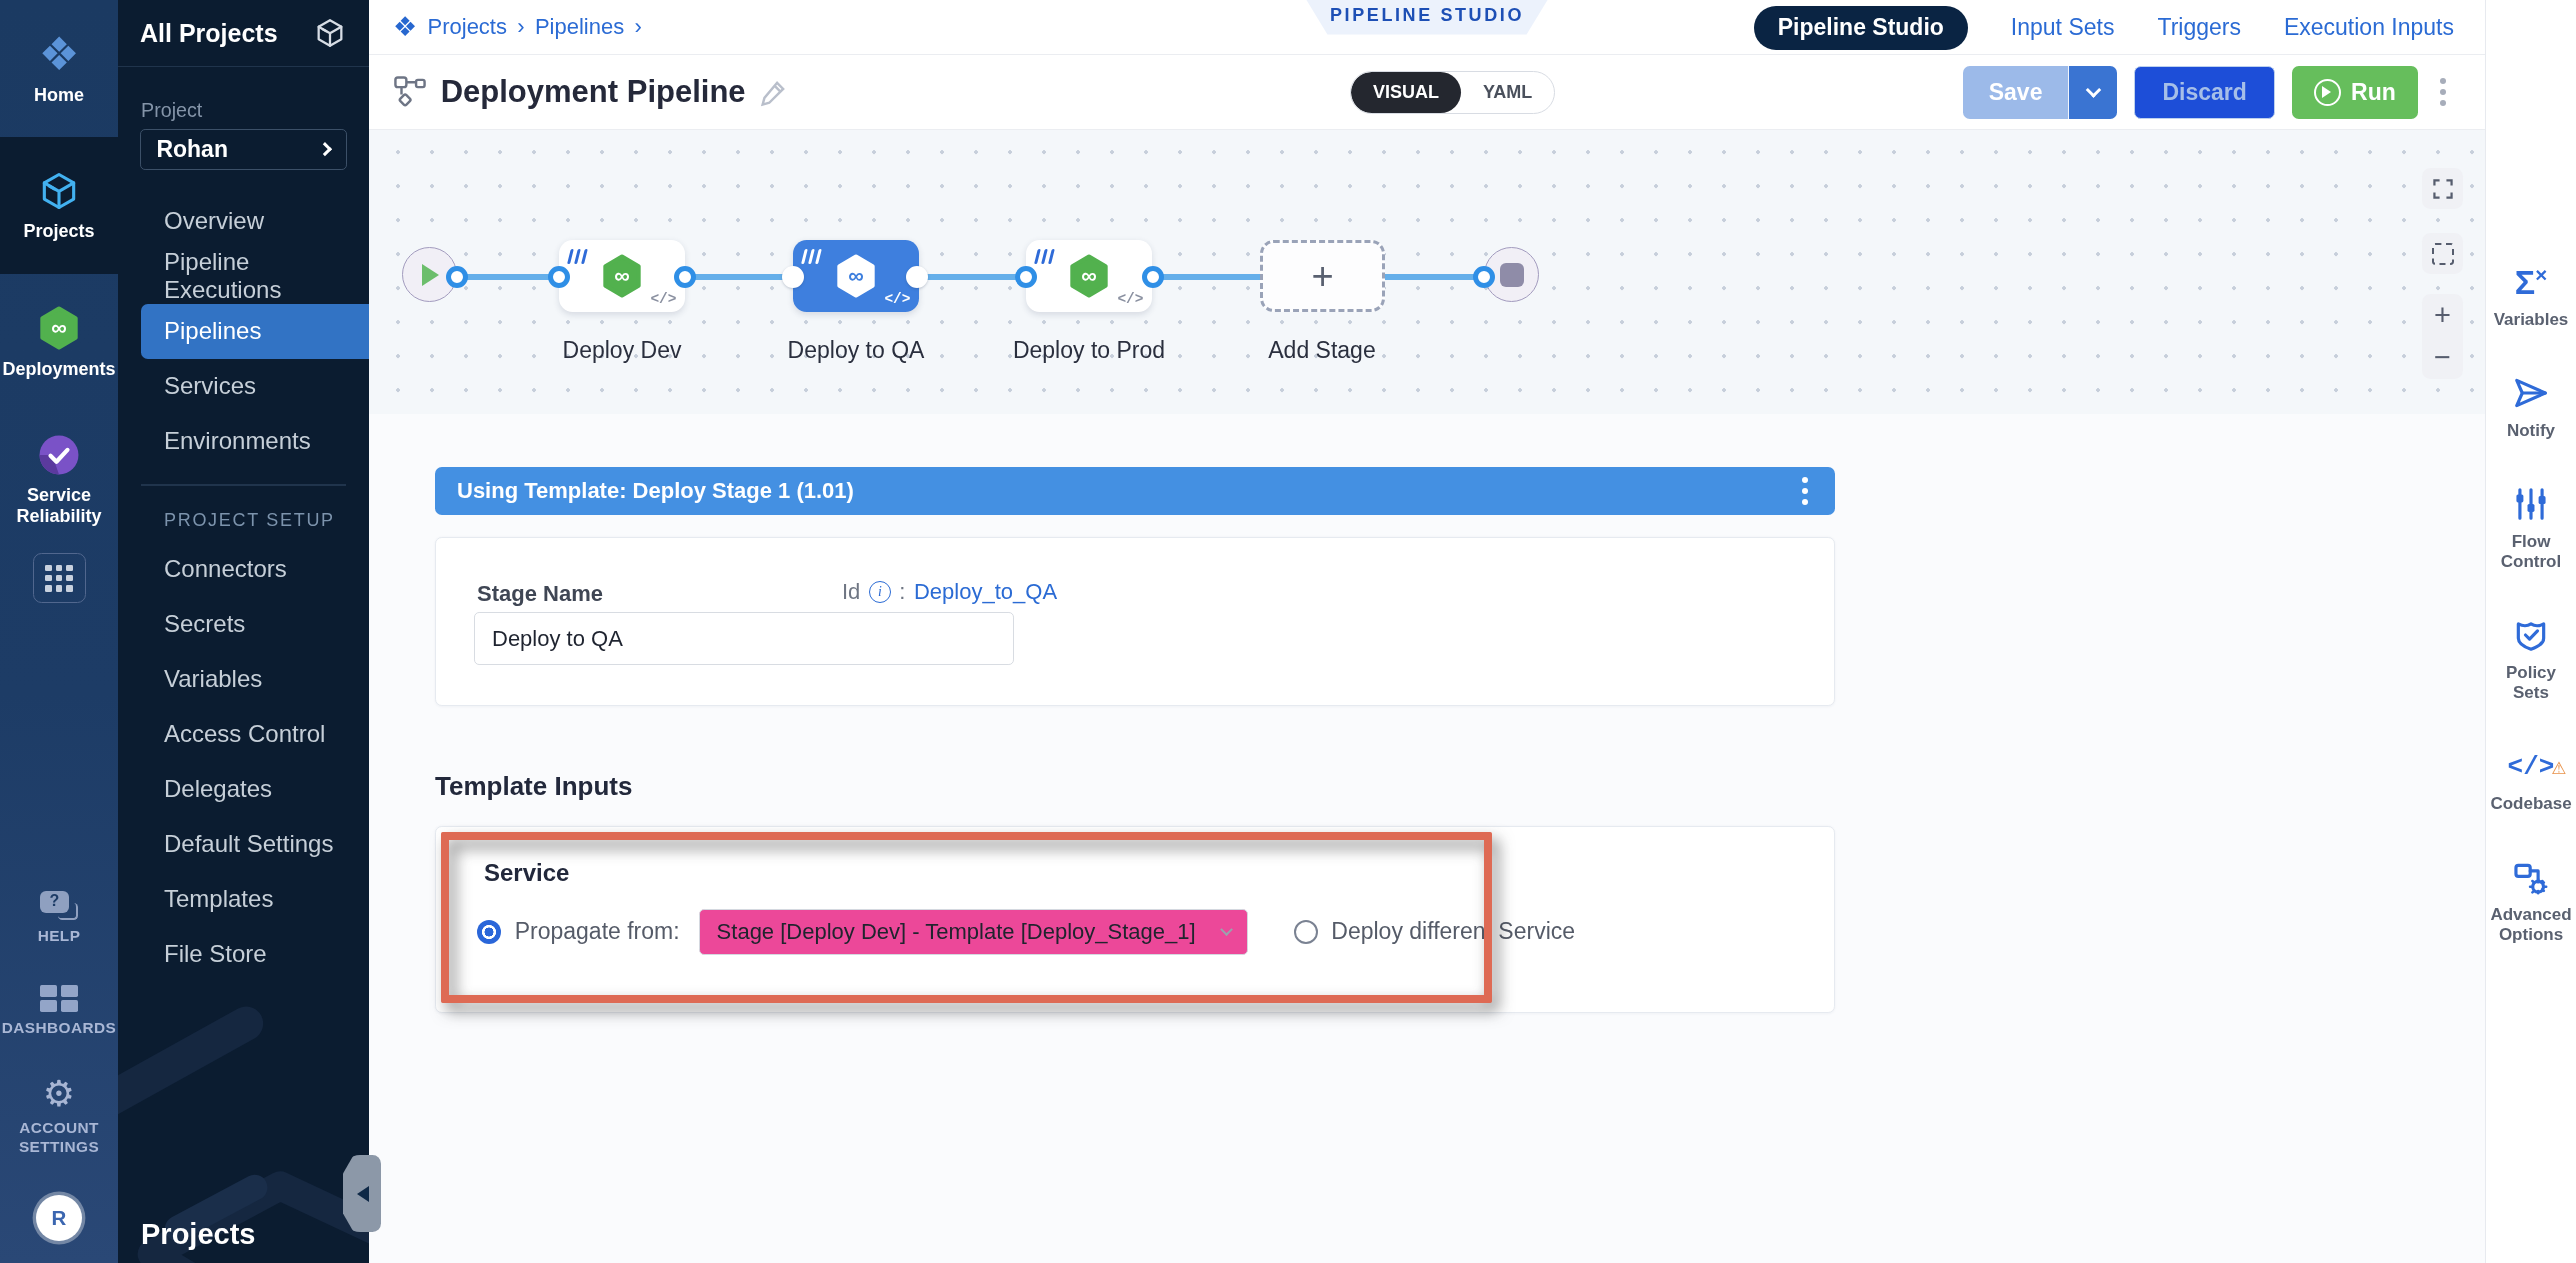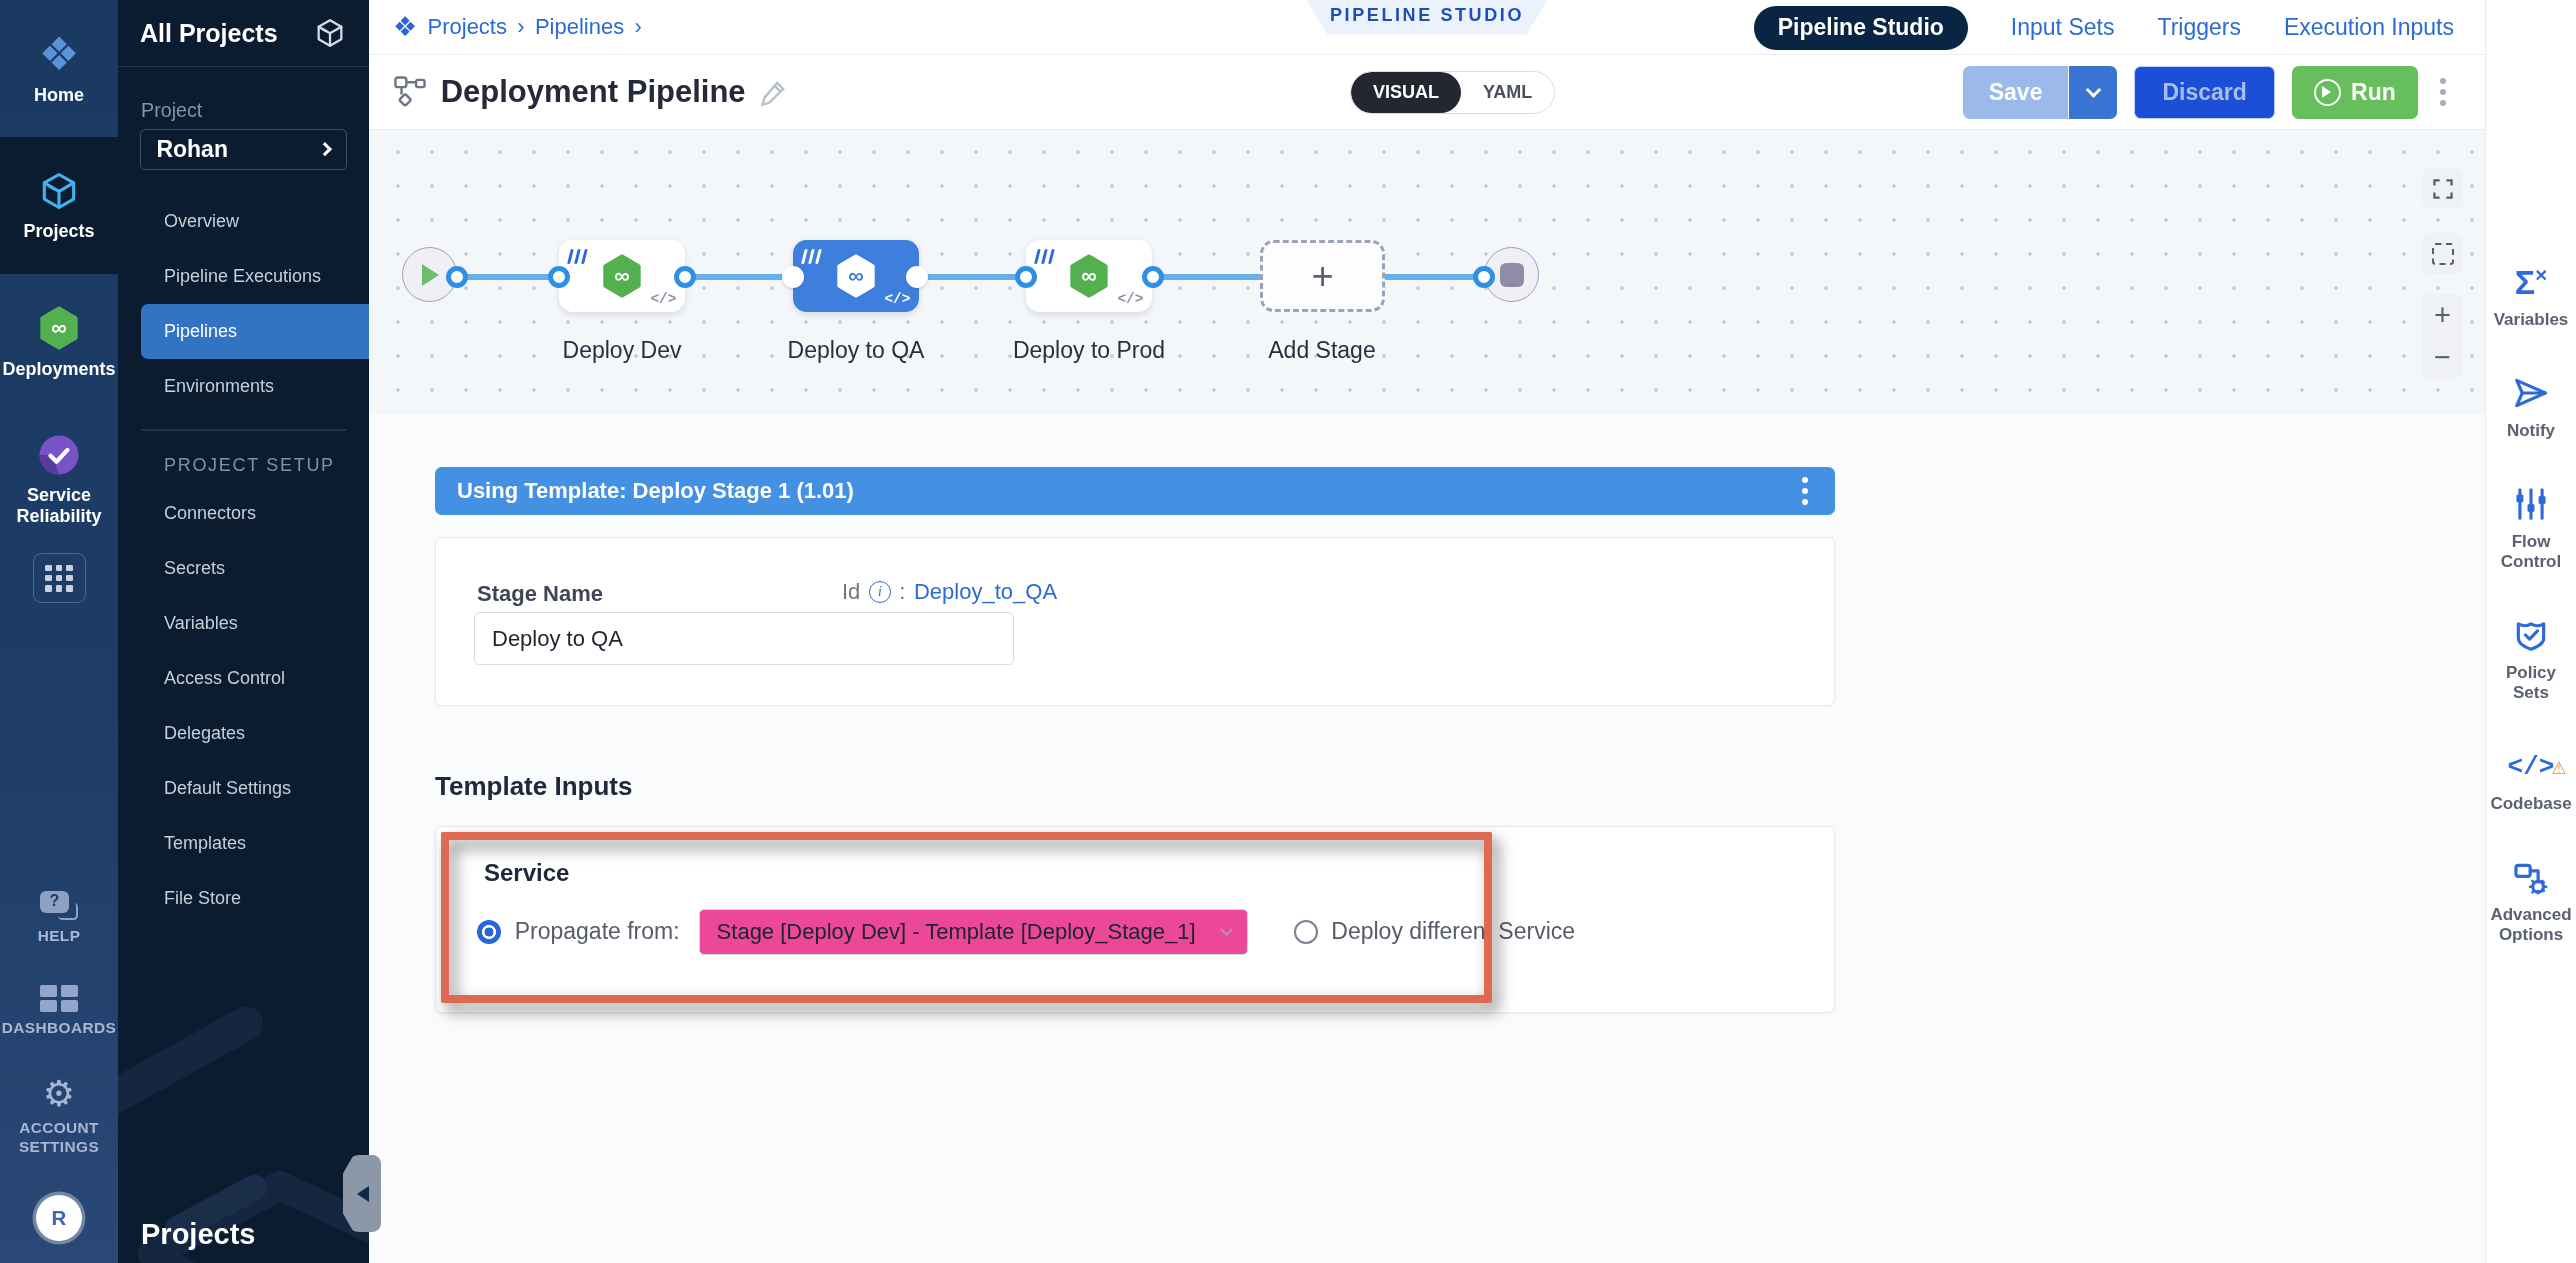--- a/index.html
+++ b/index.html
@@ -42,21 +42,21 @@
   .subnav-header { display:flex; align-items:center; justify-content:space-between; padding:0 22px; height:67px;
     border-bottom:1.7px solid #20344C; }
   .subnav-header-title { color:#fff; font-size:25px; font-weight:600; }
   .cube-svg-sm { width:34px; height:34px; stroke:#D7DDE5; fill:none; stroke-width:1.6; stroke-linejoin:round; stroke-linecap:round; cursor:pointer; }
   .proj-label { margin:32px 23px 6.8px; font-size:19.7px; color:#8494A8; }
   .proj-select { margin:0 22px; height:41px; border:1.7px solid #3C5068; border-radius:5.1px; display:flex; align-items:center;
     justify-content:space-between; padding:0 15.4px; cursor:pointer; }
   .proj-select span { color:#fff; font-size:23px; font-weight:600; }
   .chev-right { width:10.3px; height:10.3px; border-right:3px solid #fff; border-bottom:3px solid #fff; transform:rotate(-45deg); }
   .nav-list { margin-top:24px; display:flex; flex-direction:column; }
-  .nav-item { height:55px; display:flex; align-items:center; padding-left:46px; font-size:18px; color:#C6CFD8; cursor:pointer; }
+  .nav-item { height:55px; display:flex; align-items:center; padding-left:46px; font-size:24px; color:#C6CFD8; cursor:pointer; }
   .nav-item.selected { background:#3273C4; color:#fff; margin-left:23px; padding-left:23px; border-radius:6.8px 0 0 6.8px; }
   .nav-divider { height:1.7px; background:#20344C; margin:15.4px 23px 12px; }
   .setup-label { padding-left:46px; font-size:18px; letter-spacing:1.7px; color:#7C93AC; margin:12px 0 10.3px; }
   .subnav-footer { position:absolute; bottom:12px; left:23px; font-size:29px; font-weight:700; color:#fff; z-index:2; }
   .watermark { position:absolute; bottom:0; left:0; width:251px; height:291px; overflow:hidden; pointer-events:none; }
   .collapse-tab { position:absolute; right:-12px; bottom:31px; width:38px; height:77px; background:#8C98A8;
     border-radius:17px 8.5px 8.5px 17px; display:flex; align-items:center; justify-content:center; cursor:pointer; z-index:6;
     clip-path:polygon(0 24%, 28% 0, 100% 0, 100% 100%, 28% 100%, 0 76%); }
   .collapse-tab i { border:8.5px solid transparent; border-right:12px solid #0E2846; margin-right:5.1px; }
 
@@ -268,20 +268,21 @@
     </div>
     <div class="proj-label">Project</div>
     <div class="proj-select">
       <span>Rohan</span>
       <i class="chev-right"></i>
     </div>
     <div class="nav-list">
       <div class="nav-item">Overview</div>
       <div class="nav-item">Pipeline Executions</div>
       <div class="nav-item selected">Pipelines</div>
+      <div class="nav-item">Services</div>
       <div class="nav-item">Environments</div>
     </div>
     <div class="nav-divider"></div>
     <div class="setup-label">PROJECT SETUP</div>
     <div class="nav-list" style="margin-top:0;">
       <div class="nav-item">Connectors</div>
       <div class="nav-item">Secrets</div>
       <div class="nav-item">Variables</div>
       <div class="nav-item">Access Control</div>
       <div class="nav-item">Delegates</div>

